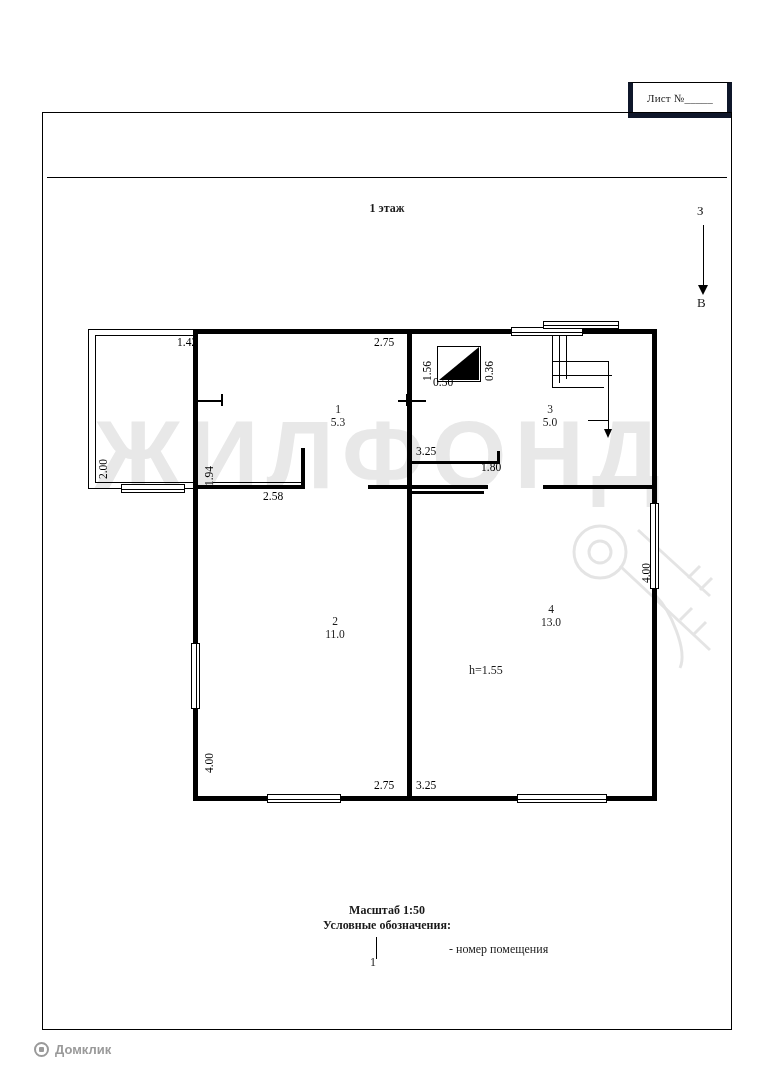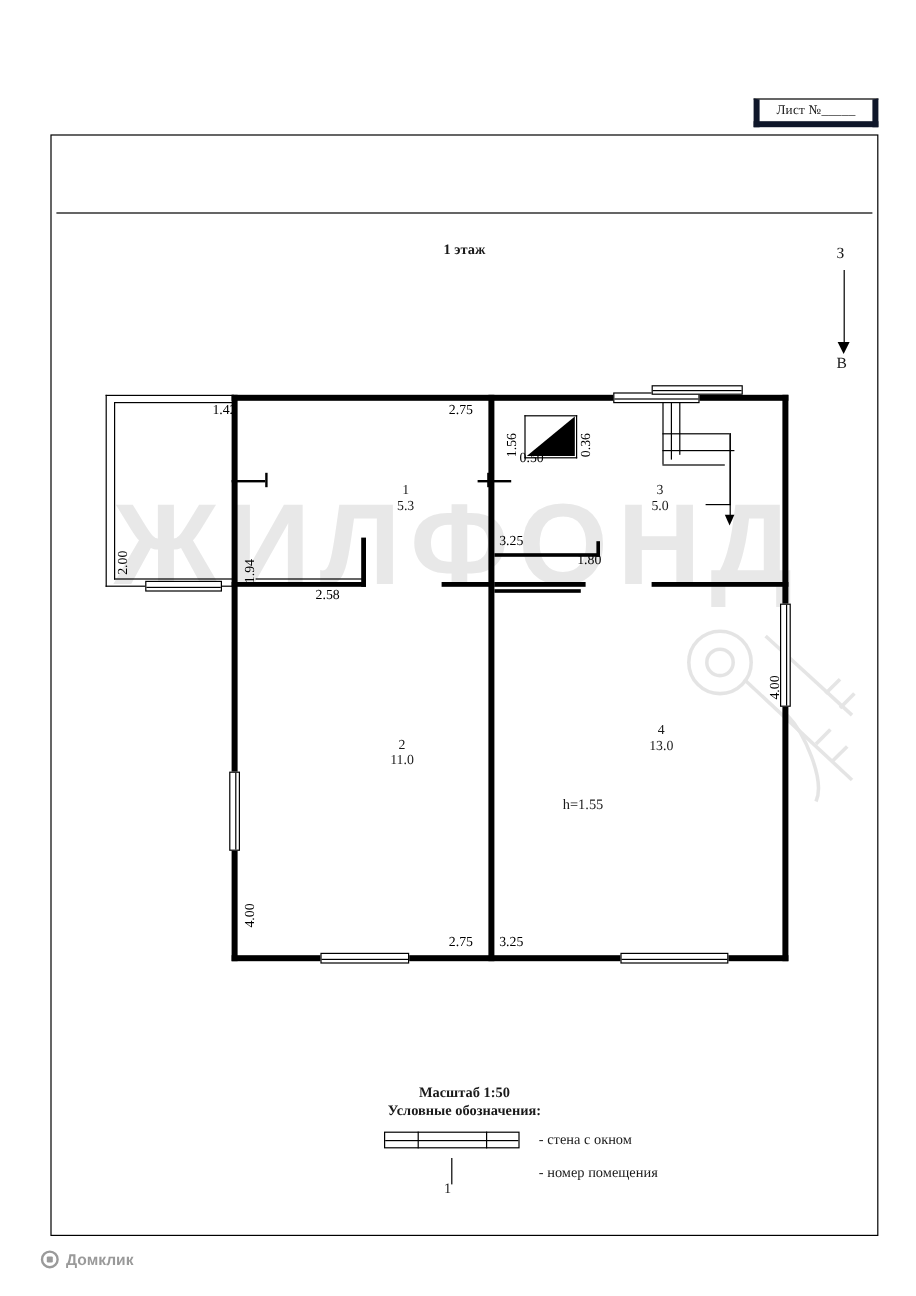--- a/index.html
+++ b/index.html
@@ -19,21 +19,21 @@
     position: absolute;
     inset: 0;
   }
 
   
   .sheet-no {
     position: absolute;
     left: 628px;
     top: 82px;
     width: 104px;
-    height: 24px;
+    height: 36px;
     border: 5px solid #0f172a;
     border-top: 1px solid #000;
     box-sizing: border-box;
     font-size: 11px;
     display: flex;
     align-items: center;
     justify-content: center;
     letter-spacing: 0.2px;
     text-align: right;
   }
@@ -466,27 +466,20 @@
         <div>13.0</div>
       </div>
 
       <div class="hlabel" style="left:426px; top:550px;">h=1.55</div>
     </div>
 
     <div class="legend">
       <div class="scale">Масштаб 1:50</div>
       <div class="cap">Условные обозначения:</div>
 
-      <div class="legend-row">
-        <div class="legend-sym window">
-          <span class="seg" style="left:27px;"></span>
-          <span class="seg" style="left:84px;"></span>
-        </div>
-        <div class="legend-txt">- стена с окном</div>
-      </div>
 
 
       <div class="legend-row">
         <div class="legend-numline"></div>
         <div class="legend-num">1</div>
         <div class="legend-txt">- номер помещения</div>
       </div>
     </div>
   </div>
 

